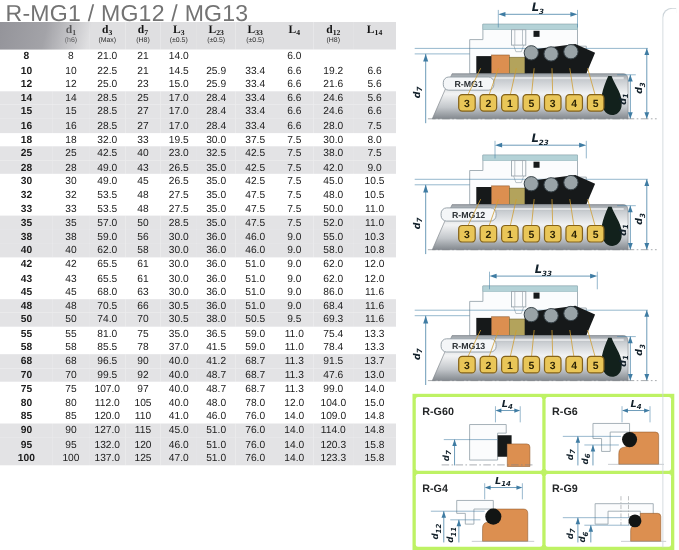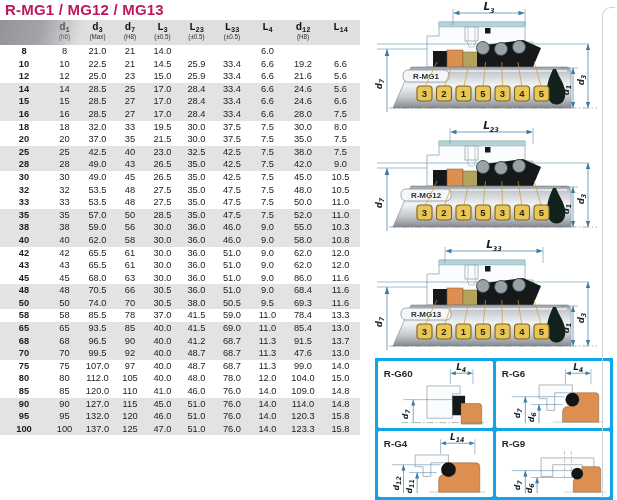--- a/index.html
+++ b/index.html
@@ -1,38 +1,38 @@
 <!DOCTYPE html>
 <html><head>
 <meta charset="utf-8">
 <style>
   *{margin:0;padding:0;box-sizing:border-box}
   html,body{width:617px;height:500px}
   body{background:#fff;font-family:"Liberation Sans",sans-serif;position:relative;overflow:hidden}
 
   
   .left{position:absolute;left:0;top:0;width:374px;height:500px}
-  .title{position:absolute;left:5px;top:1px;font-size:15px;font-weight:bold;color:#be185d;letter-spacing:.2px;white-space:nowrap}
+  .title{position:absolute;left:5px;top:1px;font-size:21px;font-weight:normal;color:#737373;letter-spacing:.2px;white-space:nowrap}
   table{border-collapse:collapse;table-layout:fixed;width:360px;position:absolute;left:0;top:20px}
   thead th{background:#dfdfe1;height:25px;vertical-align:top;padding-top:2px;font-weight:normal}
-  .hl{font-size:10.5px;font-weight:bold;color:#141414;line-height:11px;font-family:Liberation Mono, monospace}
+  .hl{font-size:10.5px;font-weight:bold;color:#141414;line-height:11px;font-family:Liberation Serif, serif}
   .hl sub{font-size:7px;line-height:0;vertical-align:-2px}
   .ht{font-size:6.3px;color:#2e2e2e;line-height:8px}
   .wedge{position:absolute;left:0;top:20px;width:122px;height:25px;pointer-events:none;
          background:linear-gradient(103deg,#94949a 0%,#a3a3a8 34%,rgba(223,223,225,0) 66%)}
   tbody td{font-size:9.3px;color:#1c1c1c;text-align:center;height:12.6px;line-height:12.6px;padding:0;white-space:nowrap}
   tbody tr.band{background:#e3e3e5}
   td.c0{font-weight:bold}
 
   
   .right{position:absolute;left:375px;top:0;width:242px;height:500px}
   .frame{position:absolute;right:2px;top:7px;width:13px;height:491px;
          border-left:1.4px solid #ccd4d9;border-top:1.4px solid #ccd4d9;border-top-left-radius:9px}
   svg.seal{display:block;width:242px;height:119px}
-  .grid{position:absolute;left:0;top:358px;width:238px;height:142px;background:#0ea5e9;
+  .grid{position:absolute;left:0;top:358px;width:238px;height:142px;background:#bef264;
         display:grid;grid-template-columns:1fr 1fr;grid-template-rows:1fr 1fr;gap:3px;padding:3px}
   .cell{background:#fff;border-radius:2px;overflow:hidden}
   .cell svg{display:block;width:100%;height:100%}
 
   
   .housing{fill:#fbfcfd;stroke:#98a5ad;stroke-width:.8}
   .teal{fill:#b4d2d7;stroke:#8fb3b9;stroke-width:.5}
   .dimln{stroke:#3f7ca3;stroke-width:.7;fill:none}
   .dimth{stroke:#3f7ca3;stroke-width:.5;fill:none}
   .dimf{fill:#3f7ca3;stroke:none}
@@ -192,32 +192,20 @@
           <td>18</td>
           <td>32.0</td>
           <td>33</td>
           <td>19.5</td>
           <td>30.0</td>
           <td>37.5</td>
           <td>7.5</td>
           <td>30.0</td>
           <td>8.0</td>
         </tr>
-        <tr>
-          <td class="c0">20</td>
-          <td>20</td>
-          <td>37.0</td>
-          <td>35</td>
-          <td>21.5</td>
-          <td>30.0</td>
-          <td>37.5</td>
-          <td>7.5</td>
-          <td>35.0</td>
-          <td>7.5</td>
-        </tr>
         <tr class="band">
           <td class="c0">25</td>
           <td>25</td>
           <td>42.5</td>
           <td>40</td>
           <td>23.0</td>
           <td>32.5</td>
           <td>42.5</td>
           <td>7.5</td>
           <td>38.0</td>
@@ -361,42 +349,42 @@
           <td>74.0</td>
           <td>70</td>
           <td>30.5</td>
           <td>38.0</td>
           <td>50.5</td>
           <td>9.5</td>
           <td>69.3</td>
           <td>11.6</td>
         </tr>
         <tr>
+          <td class="c0">55</td>
+          <td>55</td>
+          <td>81.0</td>
+          <td>75</td>
+          <td>35.0</td>
+          <td>36.5</td>
+          <td>59.0</td>
+          <td>11.0</td>
+          <td>75.4</td>
+          <td>13.3</td>
+        </tr>
+        <tr>
           <td class="c0">58</td>
           <td>58</td>
           <td>85.5</td>
           <td>78</td>
           <td>37.0</td>
           <td>41.5</td>
           <td>59.0</td>
           <td>11.0</td>
           <td>78.4</td>
           <td>13.3</td>
-        </tr>
-        <tr class="band">
-          <td class="c0">65</td>
-          <td>65</td>
-          <td>93.5</td>
-          <td>85</td>
-          <td>40.0</td>
-          <td>41.5</td>
-          <td>69.0</td>
-          <td>11.0</td>
-          <td>85.4</td>
-          <td>13.0</td>
         </tr>
         <tr class="band">
           <td class="c0">68</td>
           <td>68</td>
           <td>96.5</td>
           <td>90</td>
           <td>40.0</td>
           <td>41.2</td>
           <td>68.7</td>
           <td>11.3</td>

